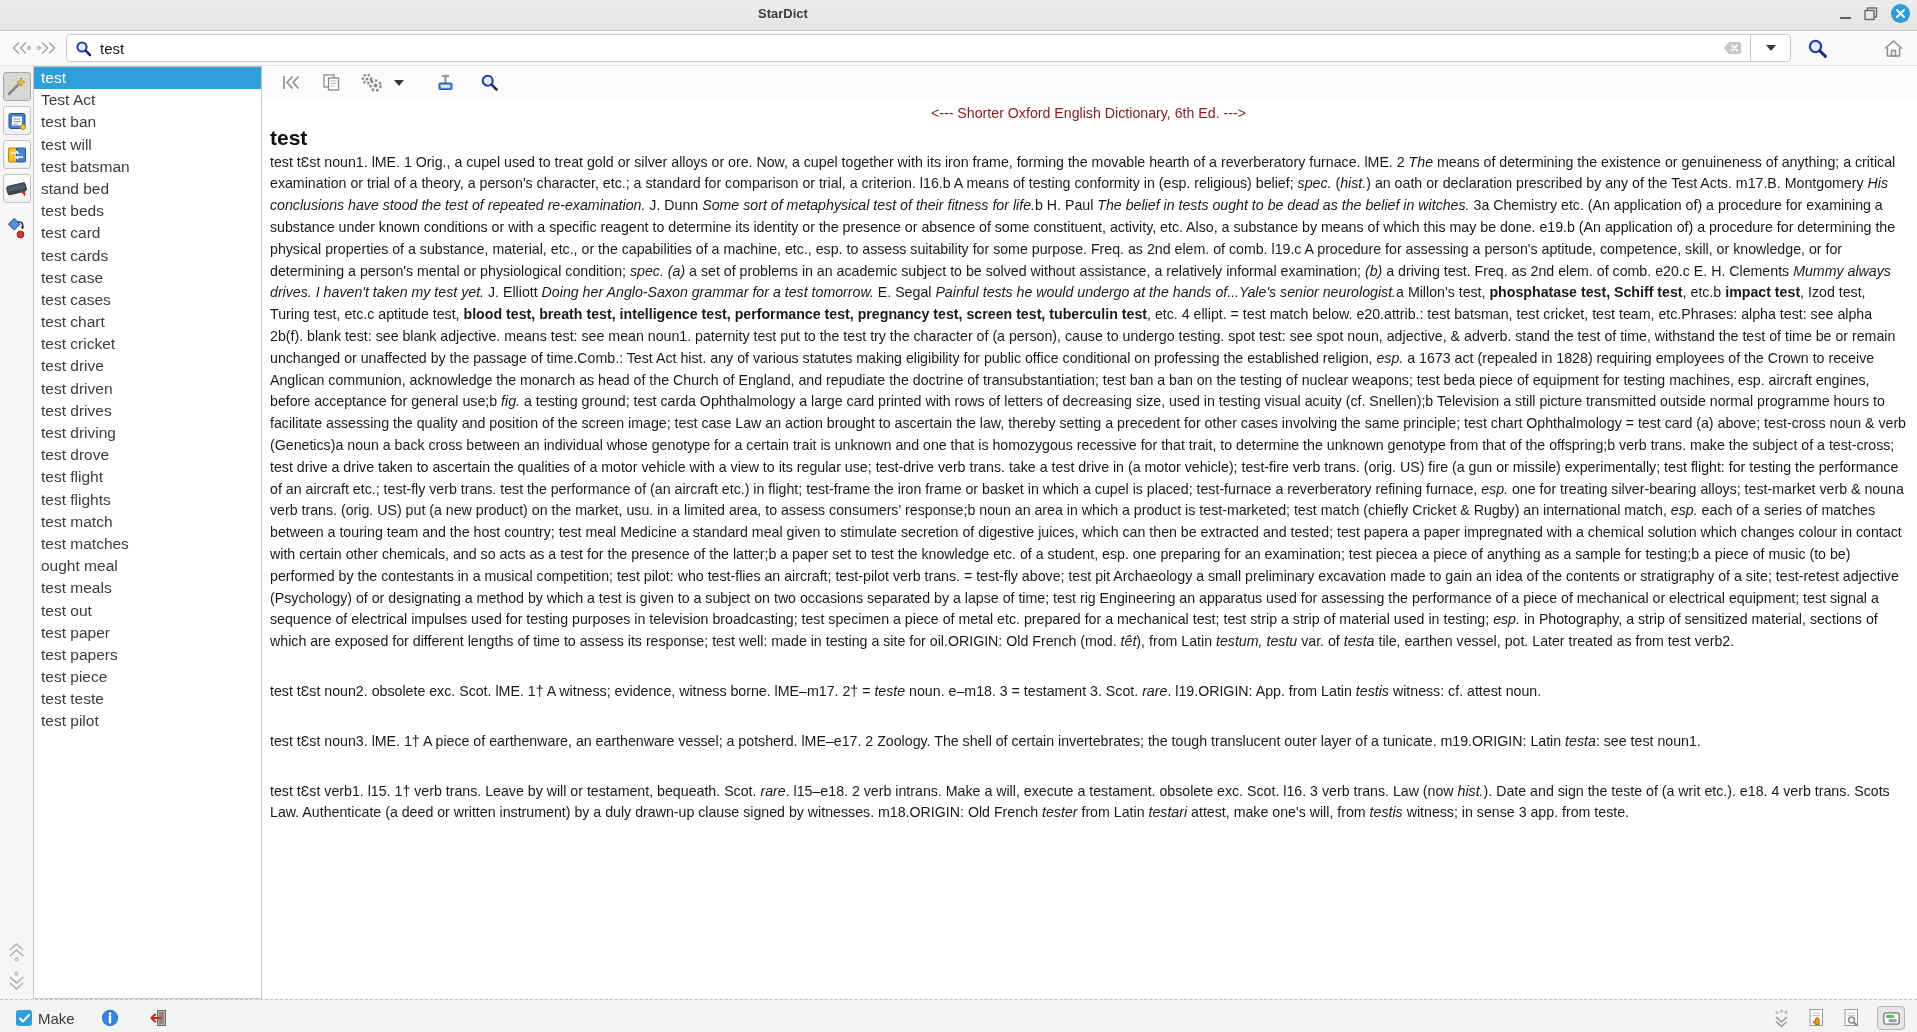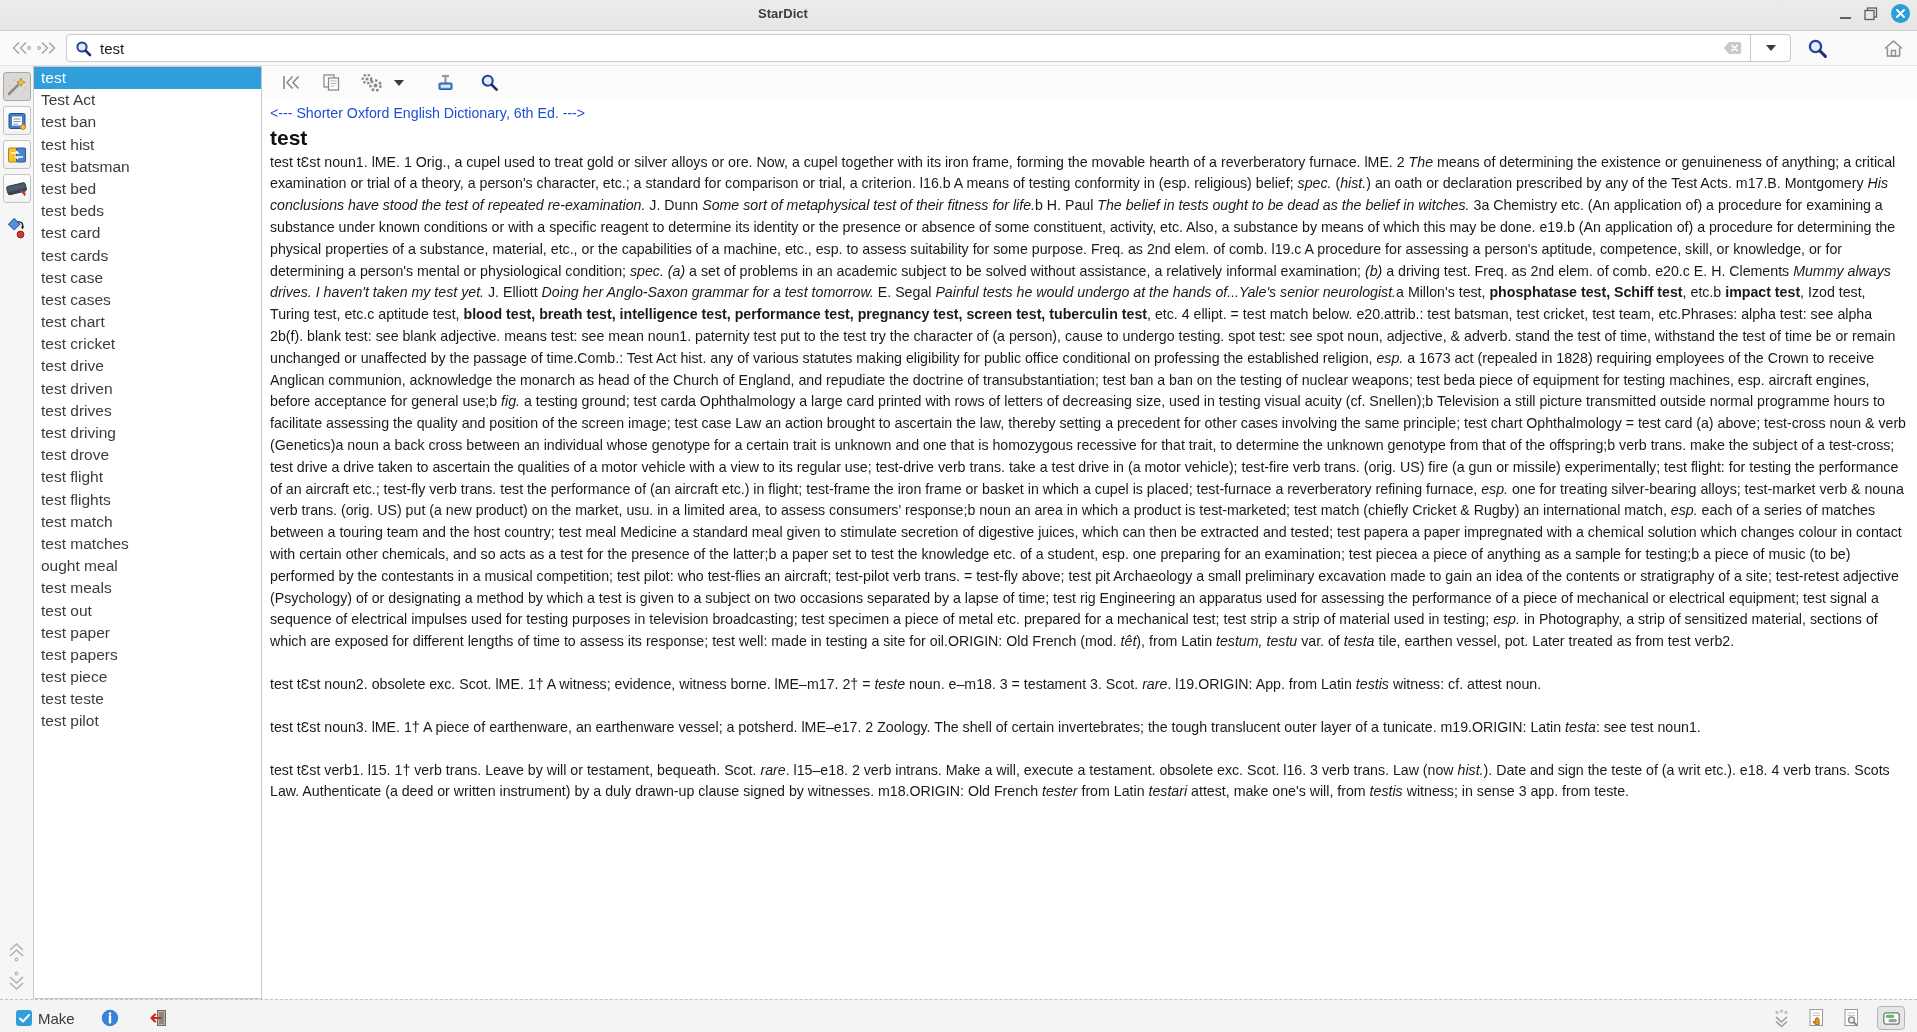--- a/index.html
+++ b/index.html
@@ -37,23 +37,23 @@
 
   .wordlist { width:229px; background:#fff; border:1px solid #c8c8c8; overflow:hidden; font-size:15.5px; color:#3c3c3c; }
   .word-item { height:22.2px; line-height:22.2px; padding-left:7px; white-space:nowrap; }
   .word-item.selected { background:#2f9edb; color:#fff; }
 
   .article-pane { flex:1; display:flex; flex-direction:column; background:#fff; overflow:hidden; }
   .article-toolbar { height:33px; background:#fbfbfb; display:flex; align-items:center; padding-left:14px; }
   .tool-btn { width:30px; height:26px; display:flex; align-items:center; justify-content:center; }
   .tool-gap { width:10px; }
   .article { flex:1; padding:4px 10px 0 8px; font-size:14.2px; line-height:21.8px; color:#1a1a1a; overflow:hidden; }
-  .dict-header { color:#1d4ed8; }
+  .dict-header { color:#7f1d1d;text-align:center; }
   .headword { font-size:21px; font-weight:bold; color:#111; margin:2px 0 3px 0; }
-  .para + .para { margin-top:21px; }
+  .para + .para { margin-top:28px; }
   .it { font-style:italic; }
   .bd { font-weight:bold; }
 
   
   .statusbar { height:37px; background:#f4f4f4; border-top:1px dashed #c2c2c2; display:flex; align-items:center; padding:0 12px 0 16px; }
   .scan-box { width:16px; height:16px; border-radius:3px; background:#2f9edb; display:flex; align-items:center; justify-content:center; }
   .scan-label { font-size:15px; color:#3a3a3a; margin-left:6px; }
   .status-icon { margin-left:26px; display:flex; align-items:center; }
   .status-right { margin-left:auto; display:flex; align-items:center; gap:16px; }
   .pressed-btn { width:28px; height:24px; border:1px solid #b5b5b5; border-radius:4px; background:#e6e6e6; display:flex; align-items:center; justify-content:center; }
@@ -185,23 +185,23 @@
           <circle cx="10.5" cy="3.5" r="1.4" fill="none" stroke="#b2b2b2" stroke-width="1.1"></circle>
           <path d="M4 7 L10.5 13 L17 7 M4 13 L10.5 19 L17 13" fill="none" stroke="#b2b2b2" stroke-width="1.7" stroke-linejoin="round"></path>
         </svg>
     </span>
   </div>
 
   <div class="wordlist">
       <div class="word-item selected">test</div>
       <div class="word-item">Test Act</div>
       <div class="word-item">test ban</div>
-      <div class="word-item">test hist</div>
+      <div class="word-item">test will</div>
       <div class="word-item">test batsman</div>
-      <div class="word-item">test bed</div>
+      <div class="word-item">stand bed</div>
       <div class="word-item">test beds</div>
       <div class="word-item">test card</div>
       <div class="word-item">test cards</div>
       <div class="word-item">test case</div>
       <div class="word-item">test cases</div>
       <div class="word-item">test chart</div>
       <div class="word-item">test cricket</div>
       <div class="word-item">test drive</div>
       <div class="word-item">test driven</div>
       <div class="word-item">test drives</div>

